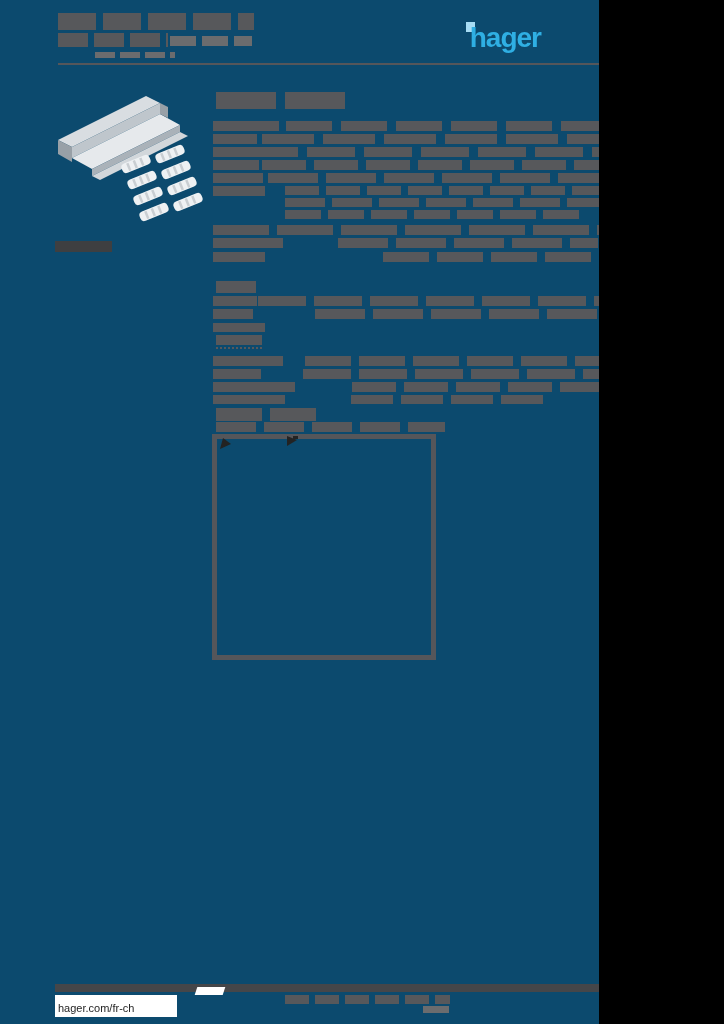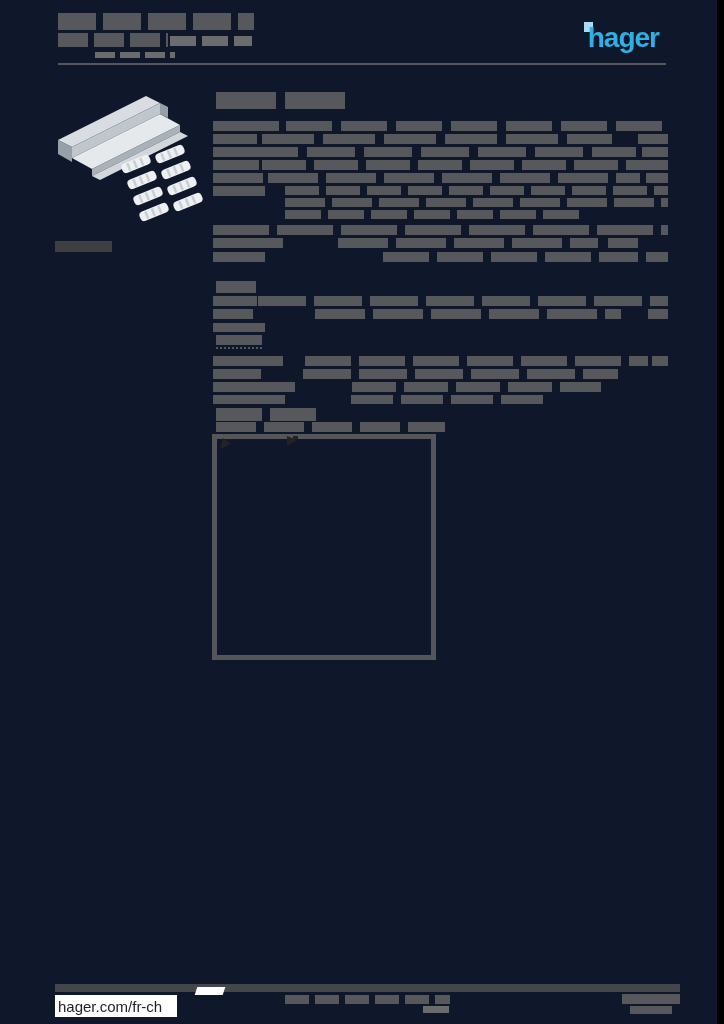--- a/index.html
+++ b/index.html
@@ -1,35 +1,35 @@
 <!DOCTYPE html>
 <html style="--blob: #57585b; --blobLight: #6b6c6e; --blobDark: #3e3f41; --rule: #55565a; --footerBar: #454649; --logoBlue: #2fafe3; --logoBlueLight: #a7dcf4; --white: #ffffff; --urlText: #1f1f1f; --diagramBorder: #55565a; --arrowDark: #232323; --photoRim: #d9dde1; --photoBack: #bfc6cc; --photoFloor: #e6e9ec; --photoFront: #aab2b9; --photoEdge: #d2d7db; --photoEnd: #98a0a7; --combFill: #eef1f3; --combRidge: #c9ced2;"><head>
 <meta charset="utf-8">
 <style>
   html,body{margin:0;padding:0;background:#000;}
-  #page{position:relative;width:717px;height:1024px;background:#0f172a;overflow:hidden;
+  #page{position:relative;width:599px;height:1024px;background:#0c4a6e;overflow:hidden;
         font-family:"Liberation Sans", sans-serif;}
   .blk{position:absolute;}
   
   #logo{position:absolute;top:24px;right:58px;font-weight:bold;font-size:28px;
         letter-spacing:-1px;color:var(--logoBlue);line-height:1;}
   #logo-mark{position:absolute;top:22px;right:124px;width:9px;height:10px;
         background:var(--logoBlueLight);}
   
   #diagram-box{position:absolute;left:212px;top:434px;width:224px;height:226px;
         box-sizing:border-box;border:5px solid var(--diagramBorder);background:transparent;}
   .dim-arrow{position:absolute;width:14px;height:14px;}
   #dim-arrow-1{left:219px;top:437px;}
   #dim-arrow-2{left:285px;top:435px;}
   
   #product-photo{position:absolute;left:58px;top:88px;width:145px;height:145px;}
   
   #footer-whitebox{position:absolute;left:55px;top:995px;width:122px;height:22px;
         background:var(--white);box-sizing:border-box;padding:3px 0 0 3px;}
-  #footer-url{font-size:15px;color:var(--urlText);text-decoration:none;
+  #footer-url{font-size:11px;color:var(--urlText);text-decoration:none;
         font-family:"Liberation Sans", sans-serif;}
   #footer-white-tail{position:absolute;left:196px;top:987px;width:28px;height:8px;
         background:var(--white);transform:skewX(-18deg);}
 </style>
 </head>
 <body>
 
 <div id="page">
 
   <div id="blocks-layer">

